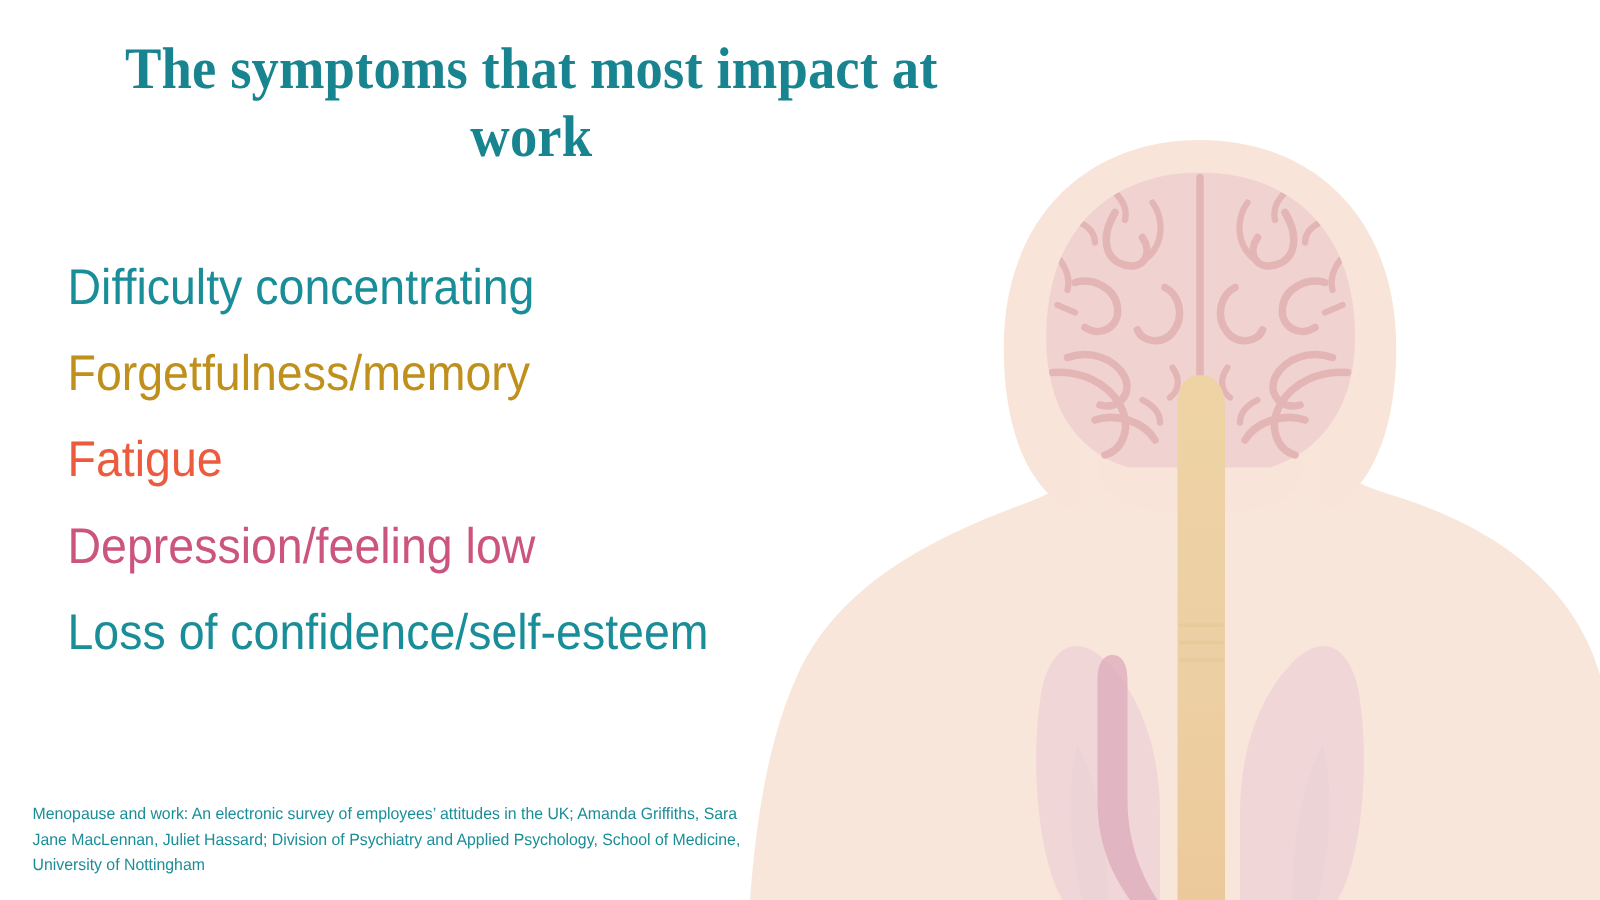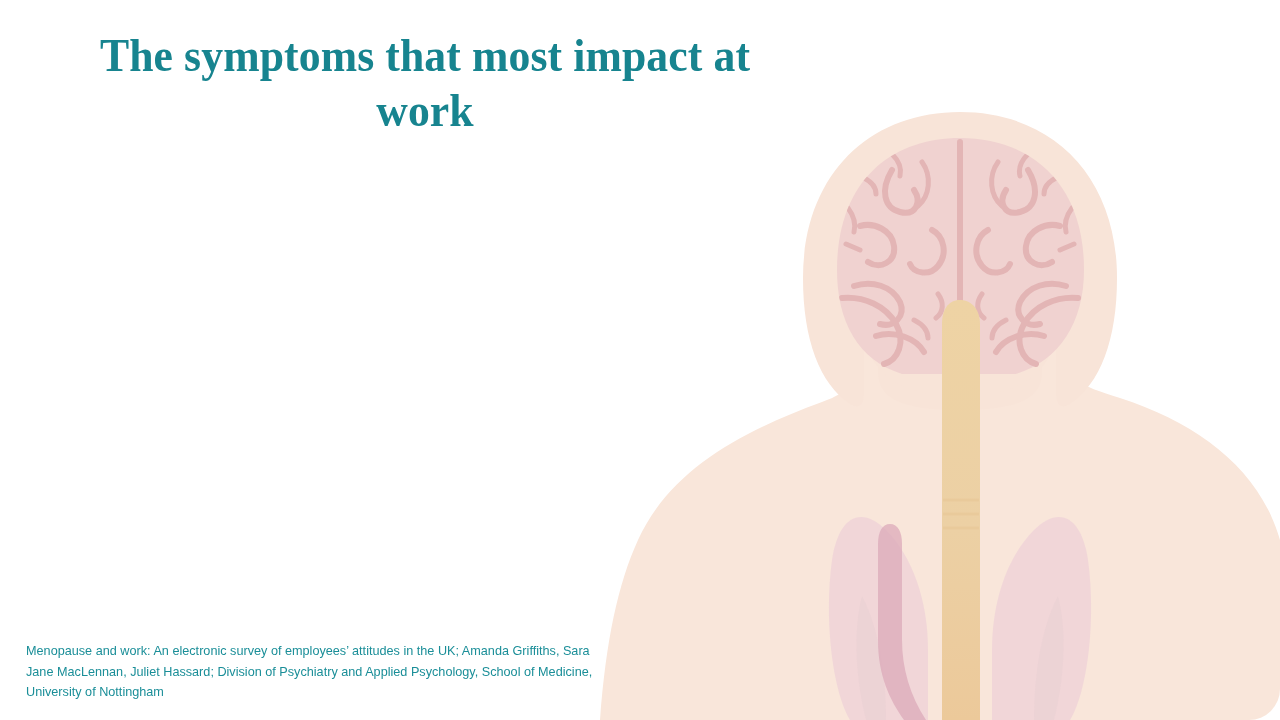--- a/index.html
+++ b/index.html
@@ -75,21 +75,21 @@
     font-family: "Liberation Sans", sans-serif;
     font-size: 13.2px;
     line-height: 20.5px;
     transform: scaleX(0.96);
     transform-origin: left top;
   }
 </style>
 </head>
 <body>
 
-<div id="slide" style="background: rgb(255, 255, 255); border-radius: 31px;">
+<div id="slide" style="background: rgb(255, 255, 255);">
 
   <svg id="illustration" viewBox="0 0 720 720" xmlns="http://www.w3.org/2000/svg">
     <defs>
       <clipPath id="clipBrain">
         <path d="M245 240 C245 150, 300 108, 368 108 C436 108, 492 150, 492 240
                  C492 290, 470 330, 430 345 L305 345 C265 330, 245 290, 245 240 Z"></path>
       </clipPath>
       <linearGradient id="tracheaGrad" x1="0" y1="0" x2="0" y2="1">
         <stop offset="0%" stop-color="#eed3a4"></stop>
         <stop offset="55%" stop-color="#ecd0a4"></stop>
@@ -187,16 +187,23 @@
       <g stroke="#e7c695" stroke-width="3" opacity="0.55">
         <line x1="383" y1="500" x2="419" y2="500"></line>
         <line x1="383" y1="514" x2="419" y2="514"></line>
         <line x1="383" y1="528" x2="419" y2="528"></line>
       </g>
     </g>
   </svg>
 
   <div id="title" style="color: rgb(23, 132, 143);">The symptoms that most impact at work</div>
 
+  <ul id="symptom-list">
+    <li style="color: rgb(26, 142, 152);"><span>Difficulty concentrating</span></li>
+    <li style="color: rgb(192, 144, 29);"><span>Forgetfulness/memory</span></li>
+    <li style="color: rgb(237, 91, 63);"><span>Fatigue</span></li>
+    <li style="color: rgb(204, 85, 128);"><span>Depression/feeling low</span></li>
+    <li style="color: rgb(26, 142, 152);"><span>Loss of confidence/self-esteem</span></li>
+  </ul>
 
   <div id="citation" style="color: rgb(26, 142, 152);">Menopause and work: An electronic survey of employees’ attitudes in the UK; Amanda Griffiths, Sara Jane MacLennan, Juliet Hassard; Division of Psychiatry and Applied Psychology, School of Medicine, University of Nottingham</div>
 
 </div>
 
 </body></html>

